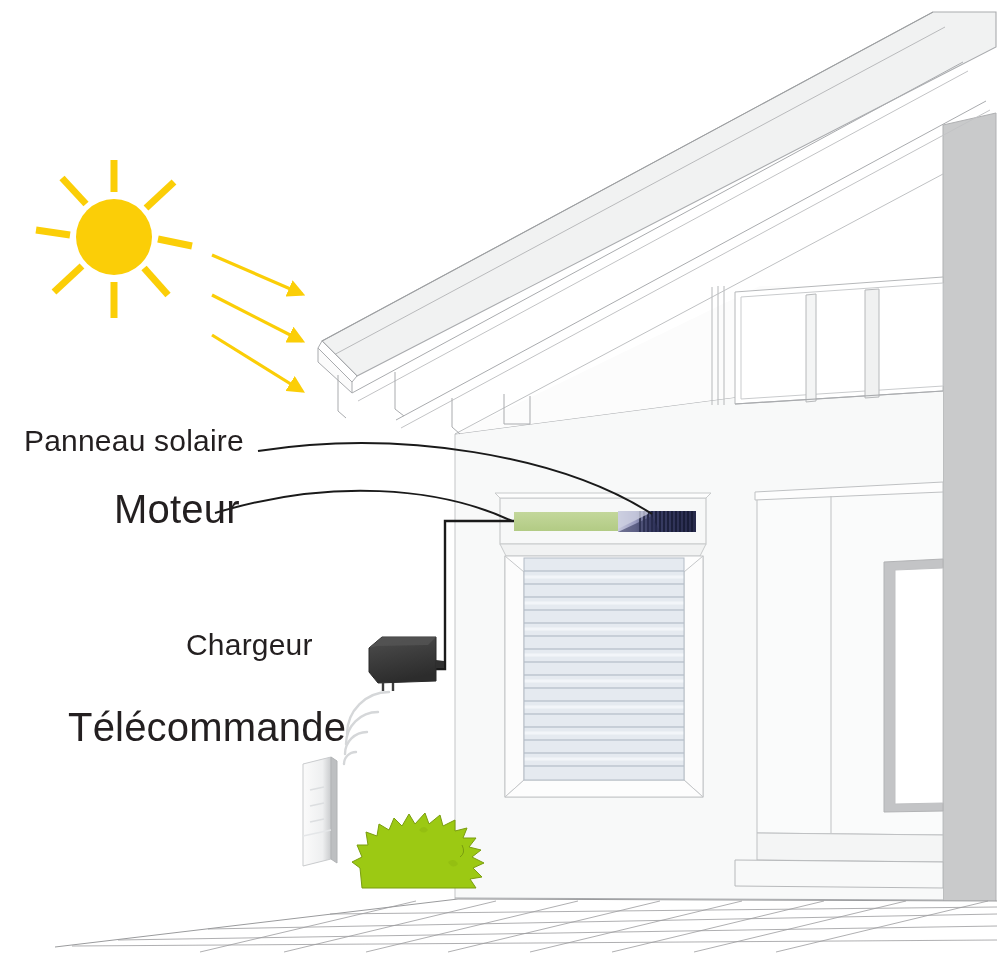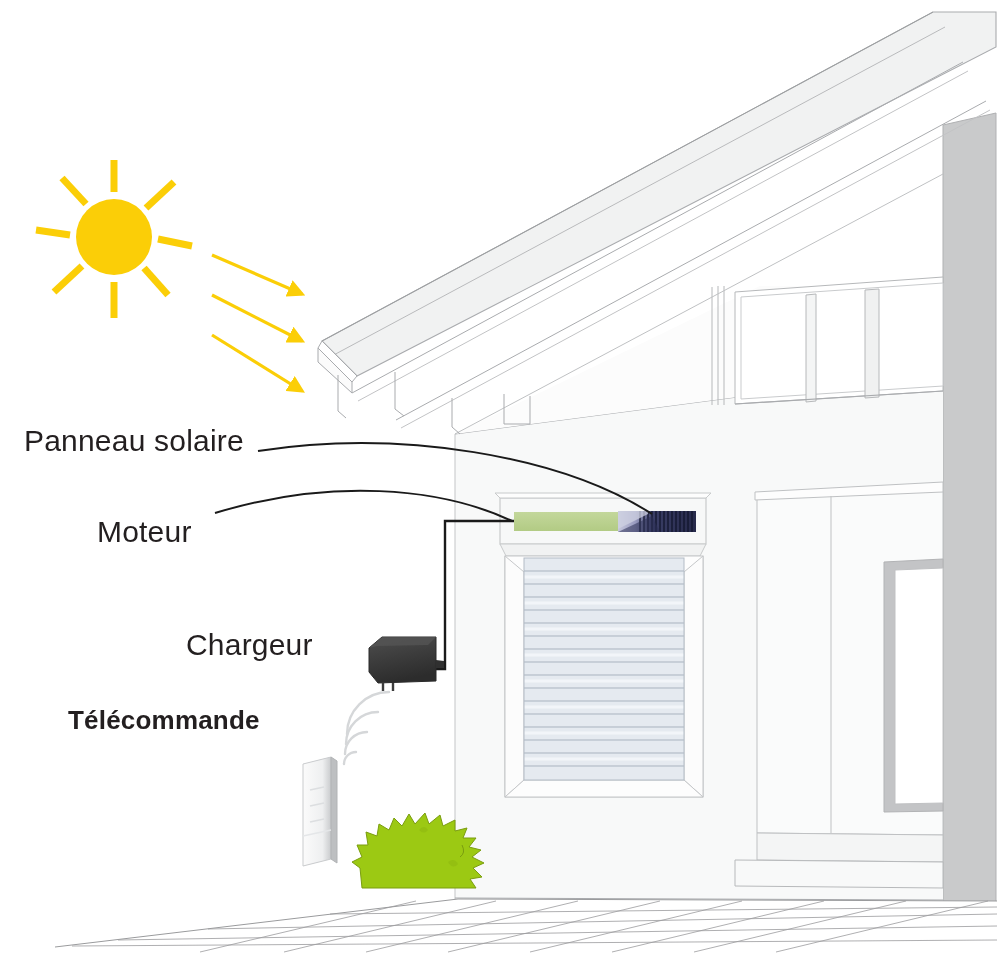--- a/index.html
+++ b/index.html
@@ -11,23 +11,23 @@
   #scene{position:absolute;left:0;top:0;width:1000px;height:959px;}
   .lbl{
     position:absolute;
     color:#231f20;
     font-weight:300;
     letter-spacing:0.2px;
     white-space:nowrap;
     font-family:"Liberation Sans", sans-serif;
   }
   #lbl-panneau{left:24px;top:424px;font-size:30px;}
-  #lbl-moteur{left:97px;top:487px;font-size:30px;margin-top:28px;}
+  #lbl-moteur{left:114px;top:487px;font-size:40px;}
   #lbl-chargeur{left:186px;top:628px;font-size:30px;}
-  #lbl-telecommande{left:68px;top:705px;font-size:26px;font-weight:bold;}
+  #lbl-telecommande{left:68px;top:705px;font-size:40px;}
 </style>
 </head>
 <body>
 
 <div id="stage">
 
   <svg id="scene" viewBox="0 0 1000 959" xmlns="http://www.w3.org/2000/svg">
 
     <defs>
       <linearGradient id="panelGrad" x1="0" y1="0" x2="1" y2="0">

